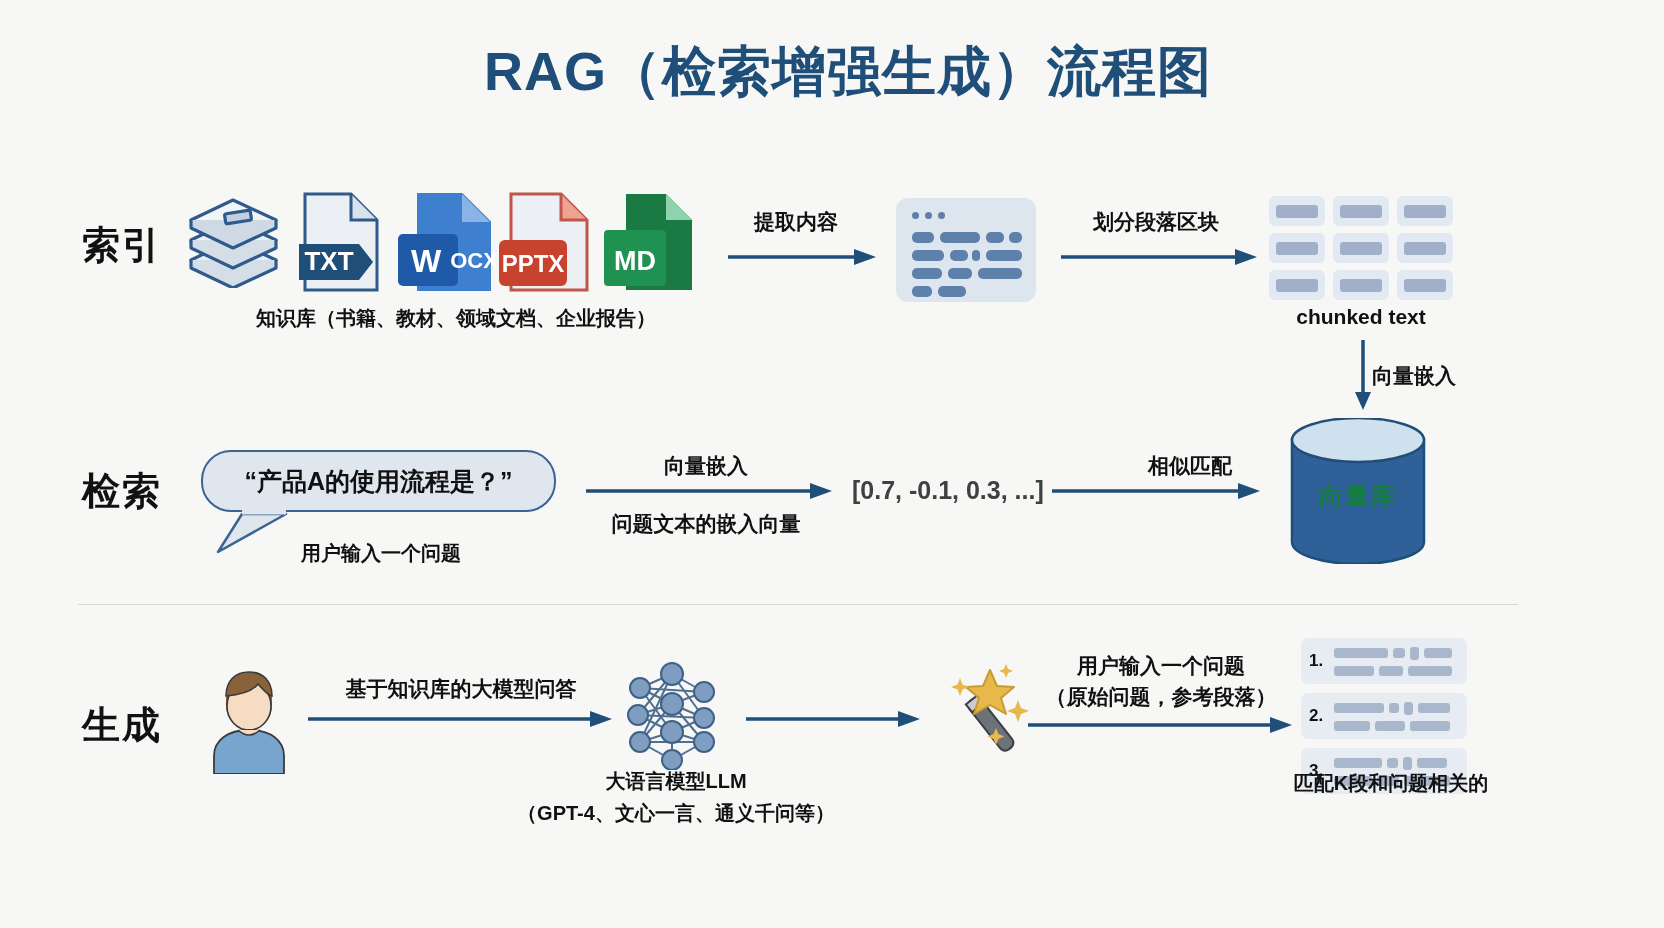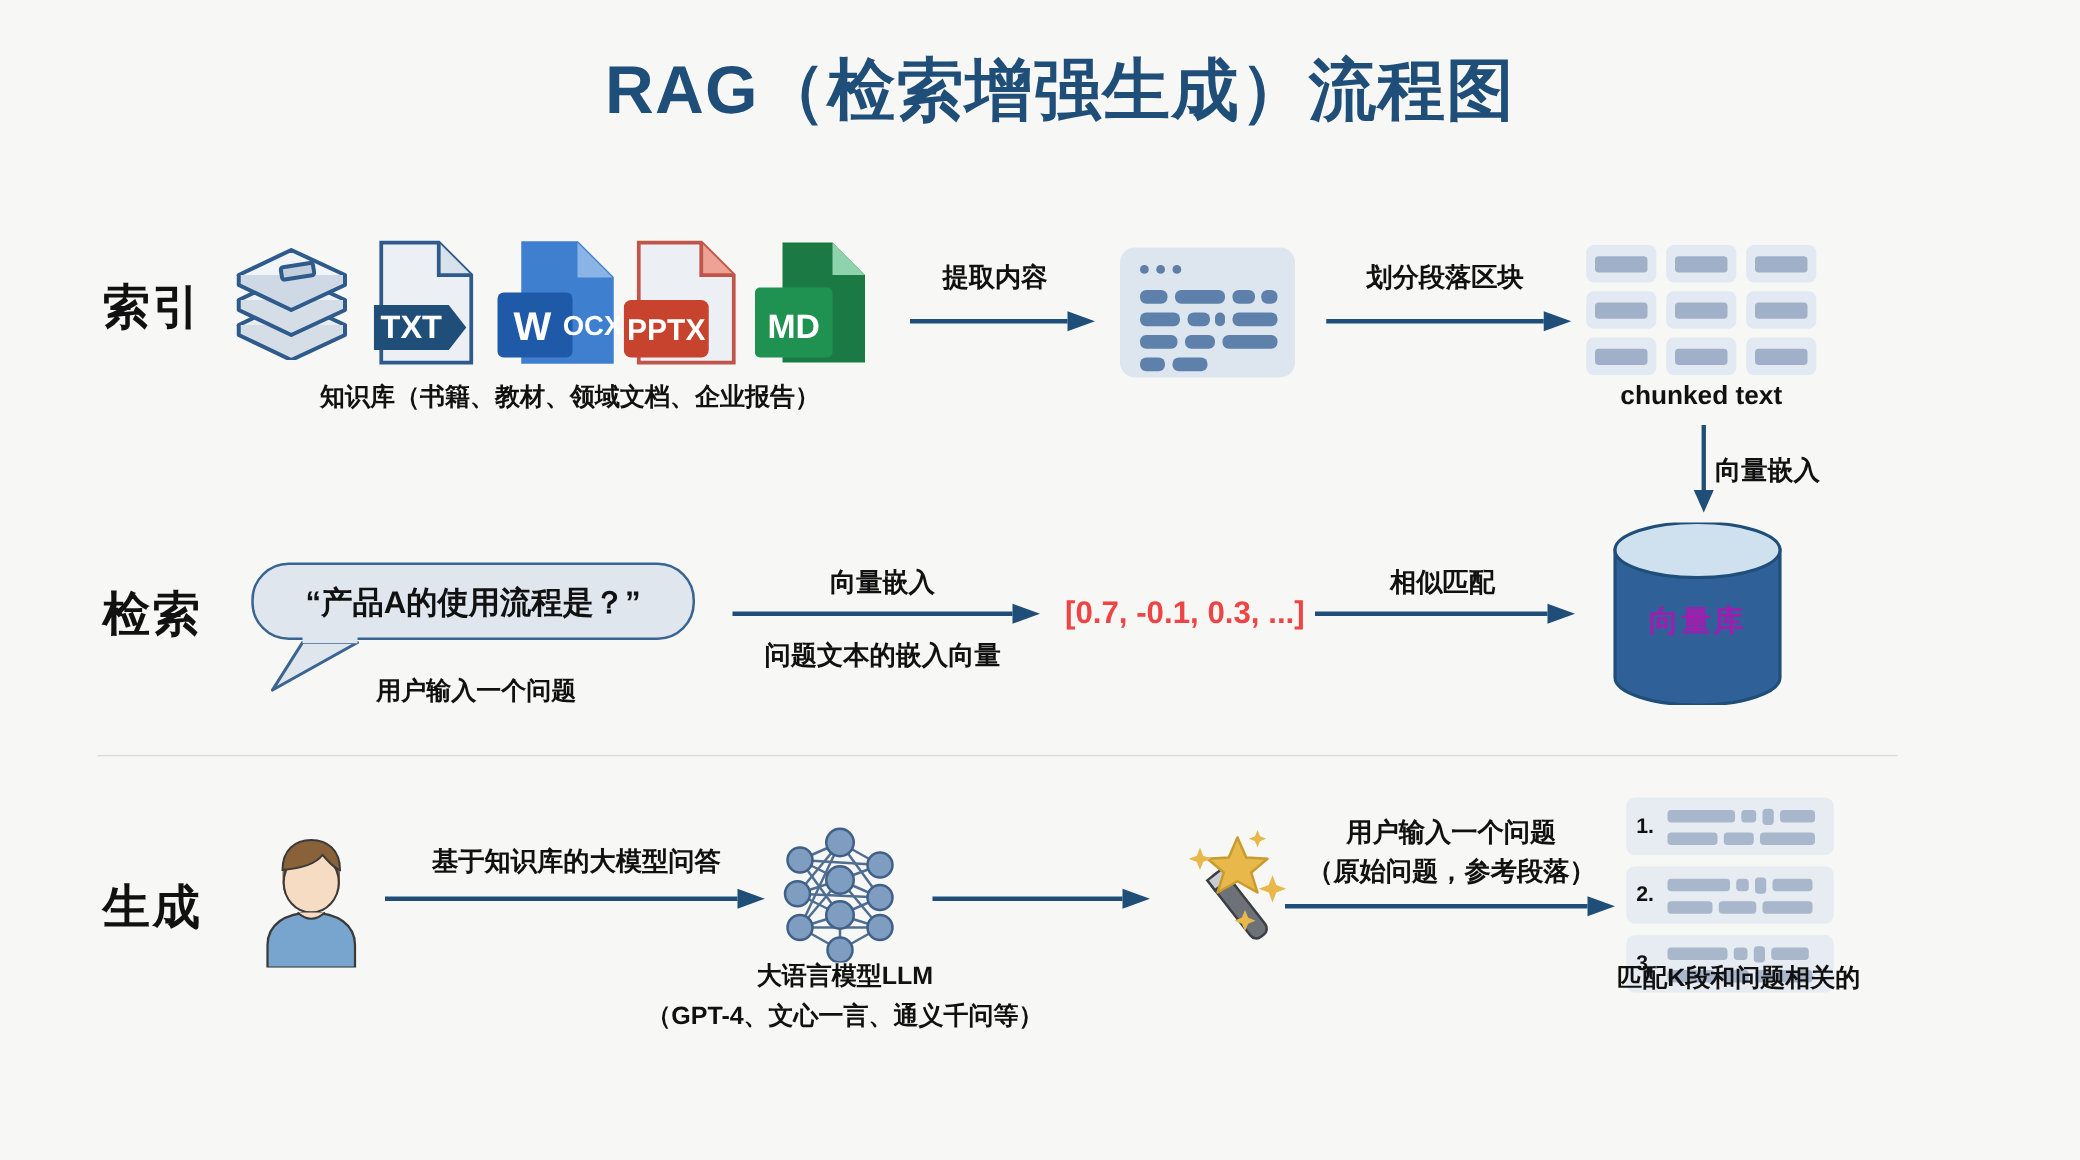--- a/index.html
+++ b/index.html
@@ -65,29 +65,29 @@
     background: #dfe6ee;
     border: 2.5px solid #3a6491;
     border-radius: 30px;
     display: flex; align-items: center; justify-content: center;
     font-size: 25px; font-weight: bold; color: #111;
     white-space: nowrap;
   }
 
   .vectortext {
     position: absolute;
-    font-size: 25px; font-weight: bold; color: #ef4444; white-space: nowrap;
+    font-size: 25px; font-weight: bold; color: #404040; white-space: nowrap;
   }
 
   
   .cyl { position: absolute; }
   .cyl .label {
     position: absolute; width: 100%; text-align: center;
     top: 52%; transform: translateY(-50%);
-    color: #a21caf; font-size: 24px; font-weight: bold; letter-spacing: 2px;
+    color: #15803d; font-size: 24px; font-weight: bold; letter-spacing: 2px;
   }
 
   
   .divider {
     position: absolute; height: 1px; background: #d9d9d9;
   }
 
   
   .avatar { position: absolute; }
 
@@ -252,21 +252,21 @@
 
   <div class="arrowlabel" style="left:575px; top:452px; width:230px;">向量嵌入</div>
   <svg class="arrow" style="left:570px; top:482px;" width="248" height="20">
     <line x1="0" y1="9" x2="224" y2="9" stroke="#1f4e79" stroke-width="3.5"></line>
     <polygon points="224,1 246,9 224,17" fill="#1f4e79"></polygon>
   </svg>
   <div class="arrowlabel" style="left:565px; top:510px; width:250px;">问题文本的嵌入向量</div>
 
   <div class="vectortext" style="left:836px; top:476px;">[0.7, -0.1, 0.3, ...]</div>
 
-  <div class="arrowlabel" style="left:1048px; top:452px; width:180px;">相似匹配</div>
+  <div class="arrowlabel" style="left:1084px; top:452px; width:180px;">相似匹配</div>
   <svg class="arrow" style="left:1036px; top:482px;" width="210" height="20">
     <line x1="0" y1="9" x2="186" y2="9" stroke="#1f4e79" stroke-width="3.5"></line>
     <polygon points="186,1 208,9 186,17" fill="#1f4e79"></polygon>
   </svg>
 
   <div class="cyl" style="left:1272px; top:418px;">
     <svg width="140" height="146" viewBox="0 0 140 146">
       <path d="M4 22 V124 A66 22 0 0 0 136 124 V22 Z" fill="#2f6098" stroke="#1f4e79" stroke-width="2.5"></path>
       <ellipse cx="70" cy="22" rx="66" ry="22" fill="#cfe0ee" stroke="#1f4e79" stroke-width="2.5"></ellipse>
     </svg>

